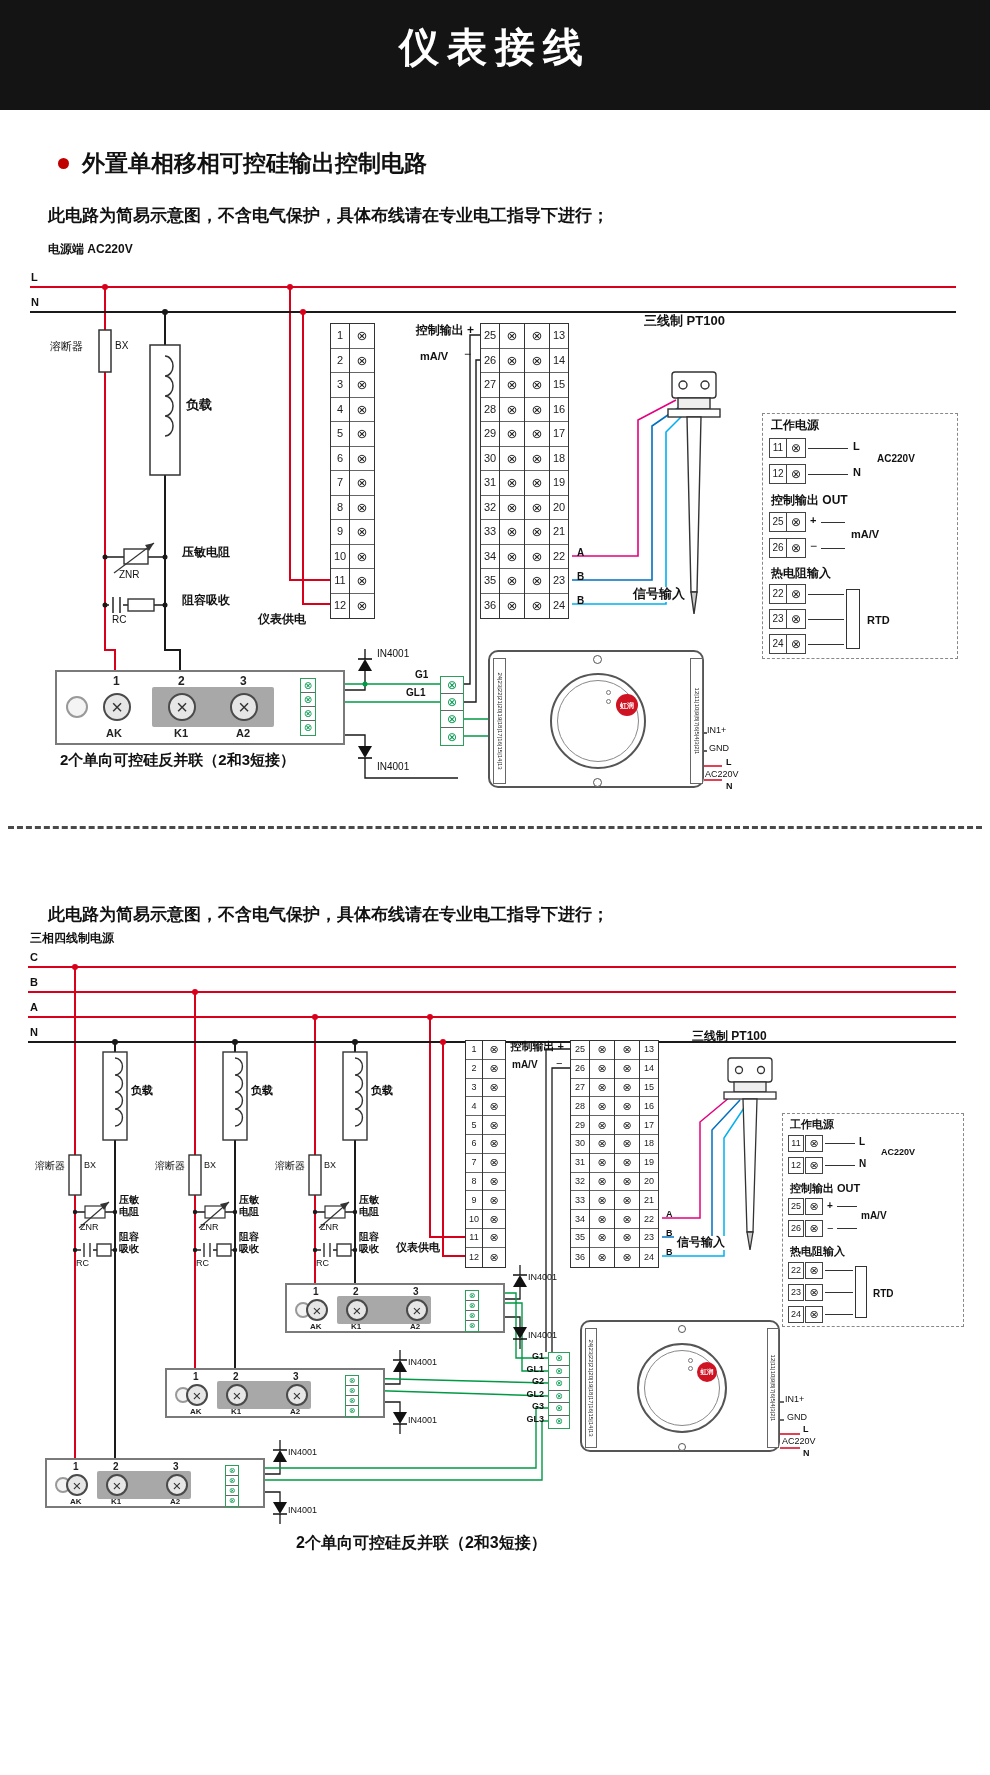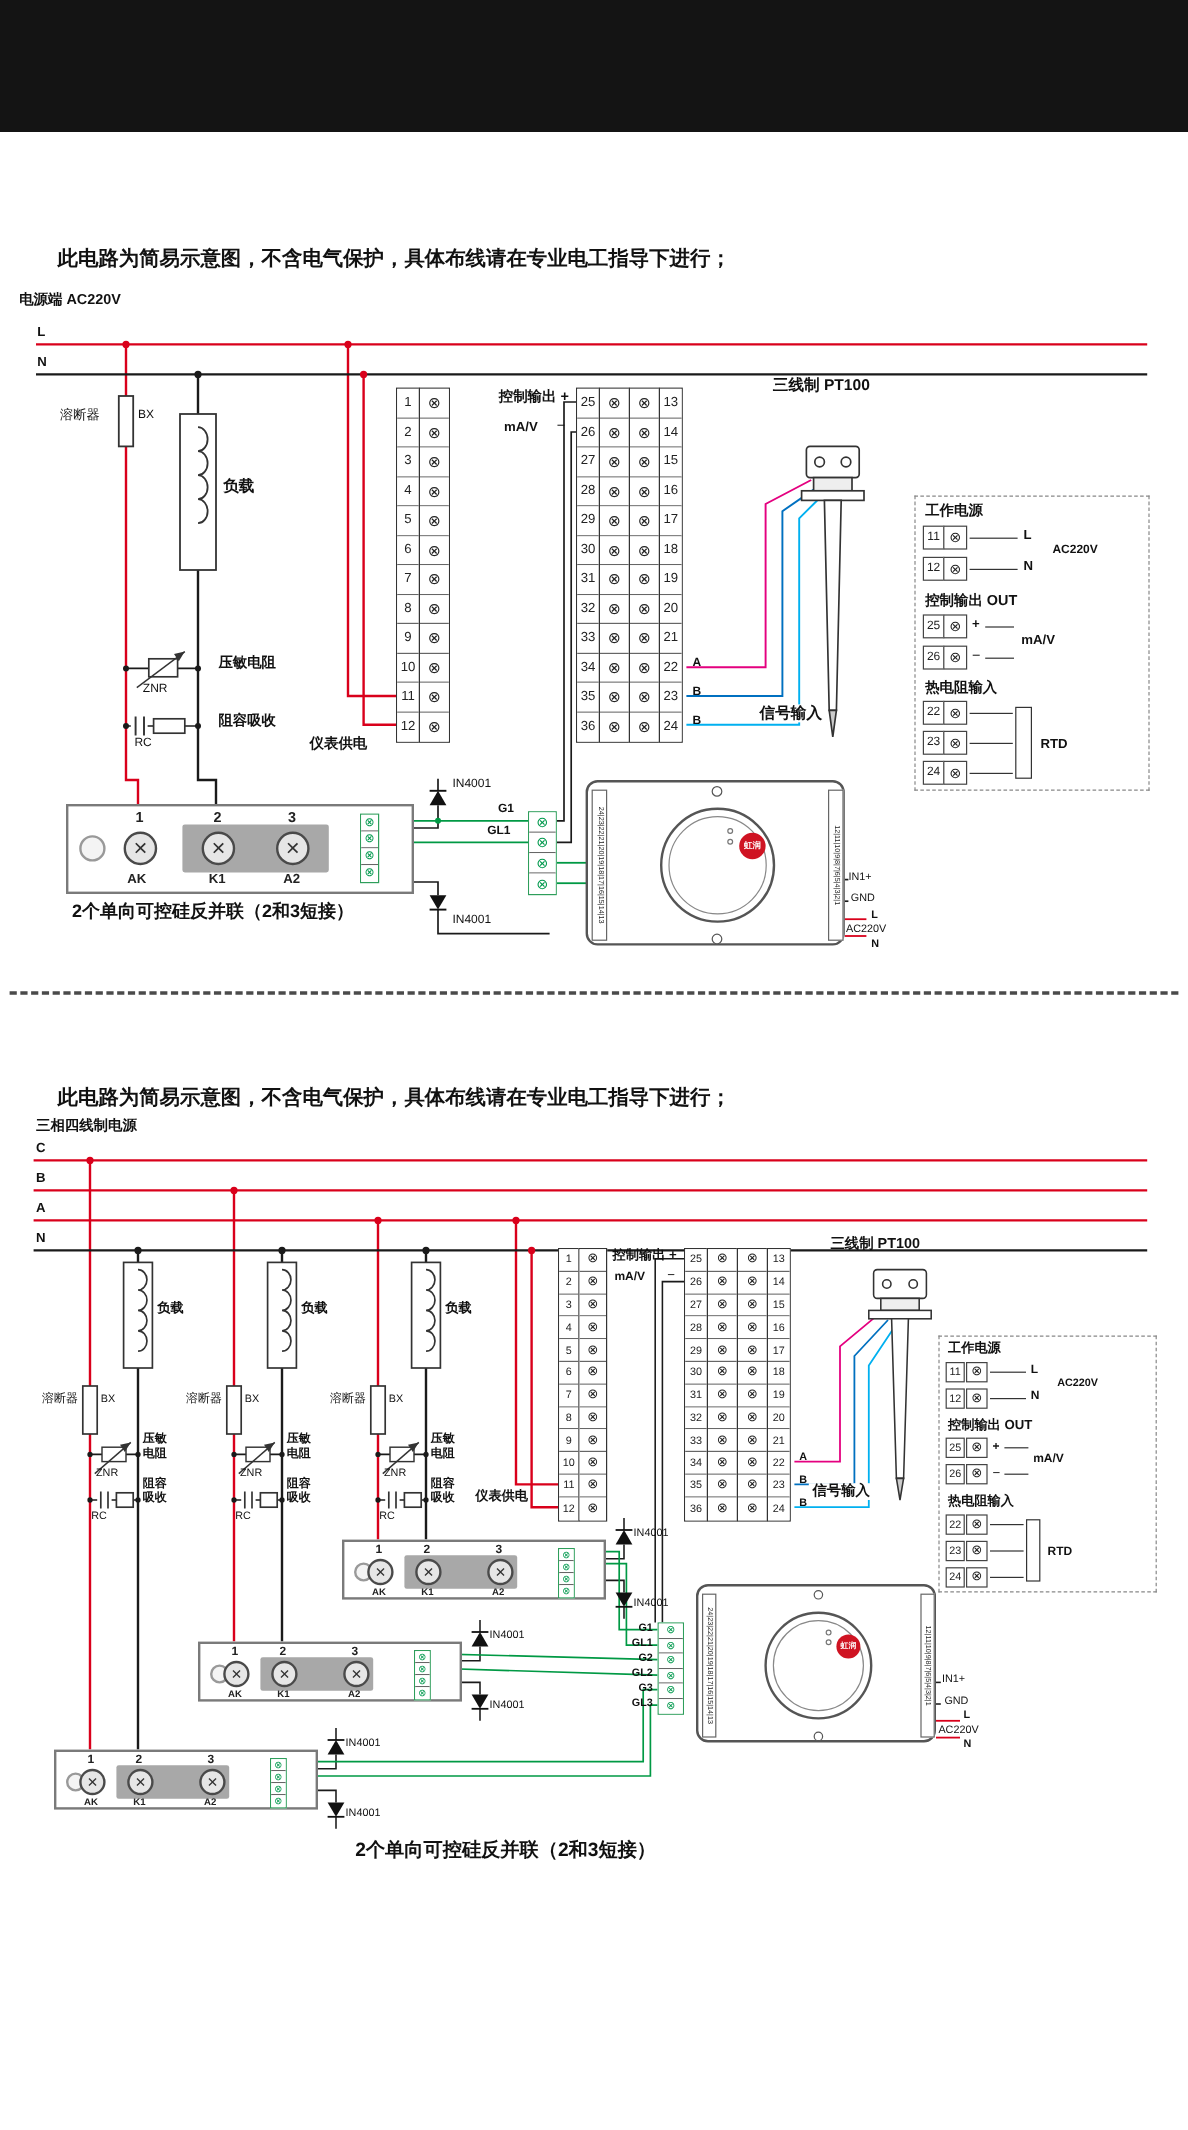--- a/index.html
+++ b/index.html
@@ -271,25 +271,30 @@
     <circle cx="195" cy="1250" r="2.2" fill="#1a1a1a"></circle>
         <circle cx="235" cy="1250" r="2.2" fill="#1a1a1a"></circle>
     <circle cx="315" cy="1212" r="2.2" fill="#1a1a1a"></circle>
         <circle cx="355" cy="1212" r="2.2" fill="#1a1a1a"></circle>
     <circle cx="315" cy="1250" r="2.2" fill="#1a1a1a"></circle>
         <circle cx="355" cy="1250" r="2.2" fill="#1a1a1a"></circle>
   </g>
 </svg>
 
 <div class="header">
-</div>
-
+  <div class="t">仪表接线</div>
+</div>
+
+<div class="sec-head" style="left:58px;top:148px">
+  <span class="dot"></span>
+  <span class="txt">外置单相移相可控硅输出控制电路</span>
+</div>
 <div class="note" style="left:48px;top:204px">此电路为简易示意图，不含电气保护，具体布线请在专业电工指导下进行；</div>
 
-<div class="lbl b" style="left:16px;top:243px;font-size:12px">电源端  AC220V</div>
+<div class="lbl b" style="left:48px;top:243px;font-size:12px">电源端  AC220V</div>
 <div class="lbl b" style="left:31px;top:271px;font-size:11px">L</div>
 <div class="lbl b" style="left:31px;top:296px;font-size:11px">N</div>
 <div class="lbl" style="left:50px;top:340px;font-size:11px">溶断器</div>
 <div class="lbl" style="left:115px;top:340px;font-size:10px">BX</div>
 <div class="lbl b" style="left:186px;top:398px;font-size:13px">负载</div>
 <div class="lbl b" style="left:182px;top:546px;font-size:12px">压敏电阻</div>
 <div class="lbl" style="left:119px;top:569px;font-size:10px">ZNR</div>
 <div class="lbl b" style="left:182px;top:594px;font-size:12px">阻容吸收</div>
 <div class="lbl" style="left:112px;top:614px;font-size:10px">RC</div>
 <div class="lbl b" style="left:258px;top:613px;font-size:12px">仪表供电</div>

